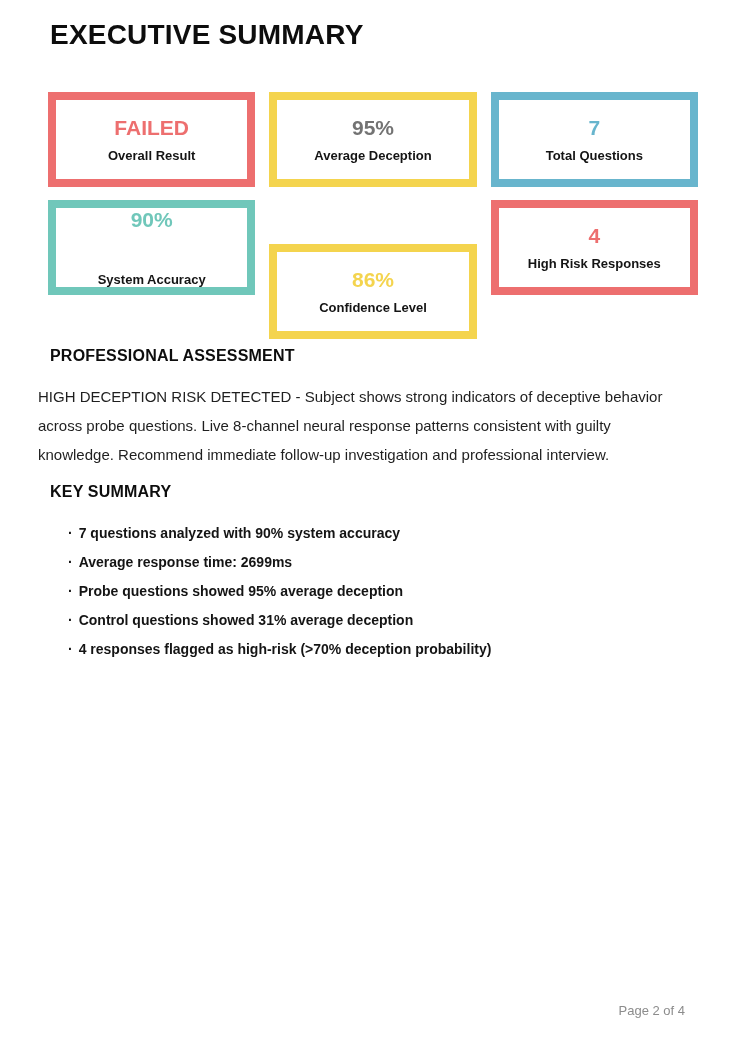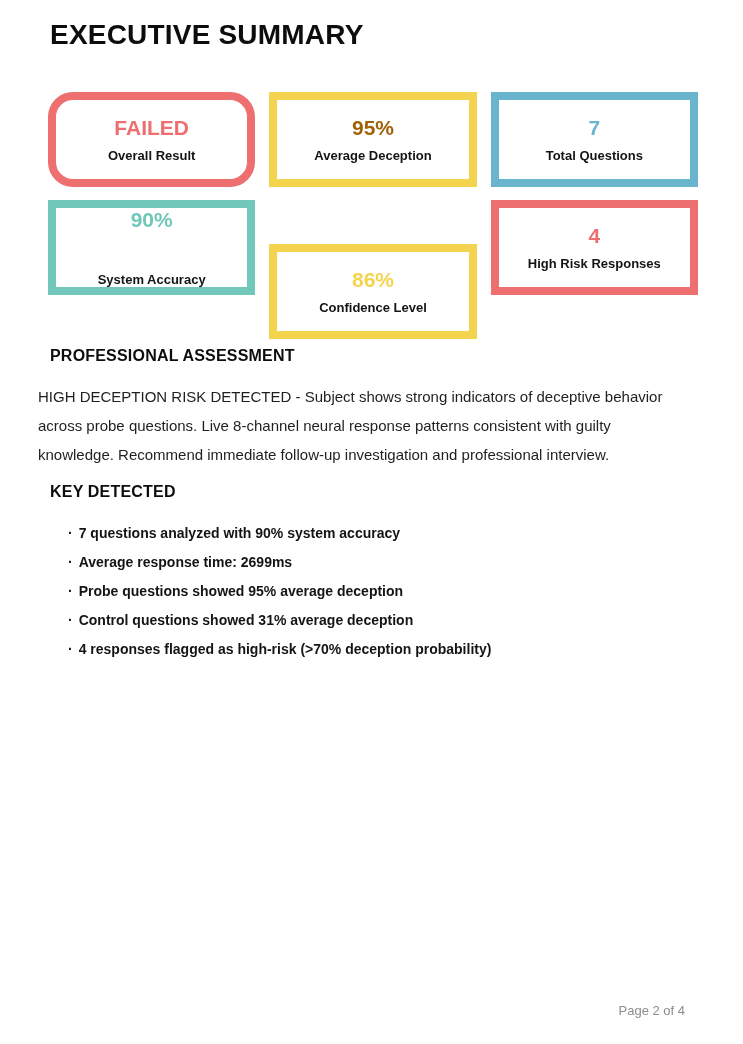--- a/index.html
+++ b/index.html
@@ -63,27 +63,27 @@
 </style>
 </head>
 <body>
 
 <div class="page">
 
   <h1 class="report-title">EXECUTIVE SUMMARY</h1>
 
   <div class="cards-grid">
 
-    <div class="stat-card" style="border-color: rgb(237, 111, 111); border-radius: 25px;">
+    <div class="stat-card" style="border-color: rgb(237, 111, 111);">
       <div class="stat-value" style="color: rgb(237, 111, 111);">FAILED</div>
       <div class="stat-label">Overall Result</div>
     </div>
 
     <div class="stat-card" style="border-color: rgb(244, 212, 78);">
-      <div class="stat-value" style="color: #a16207;">95%</div>
+      <div class="stat-value" style="color: #737373;">95%</div>
       <div class="stat-label">Average Deception</div>
     </div>
 
     <div class="stat-card" style="border-color: rgb(104, 181, 205);">
       <div class="stat-value" style="color: rgb(104, 181, 205);">7</div>
       <div class="stat-label">Total Questions</div>
     </div>
 
     <div class="stat-card" style="border-color: rgb(112, 199, 186); gap: 32px;">
       <div class="stat-value" style="color: rgb(112, 199, 186);">90%</div>
@@ -99,21 +99,21 @@
       <div class="stat-value" style="color: rgb(237, 111, 111);">4</div>
       <div class="stat-label">High Risk Responses</div>
     </div>
 
   </div>
 
   <h2 class="section-heading heading-assessment">PROFESSIONAL ASSESSMENT</h2>
 
   <p class="assessment-body">HIGH DECEPTION RISK DETECTED - Subject shows strong indicators of deceptive behavior across probe questions. Live 8-channel neural response patterns consistent with guilty knowledge. Recommend immediate follow-up investigation and professional interview.</p>
 
-  <h2 class="section-heading heading-findings">KEY DETECTED</h2>
+  <h2 class="section-heading heading-findings">KEY SUMMARY</h2>
 
   <ul class="findings-list">
     <li class="finding-item"><span class="bullet-dot">·</span><span>7 questions analyzed with 90% system accuracy</span></li>
     <li class="finding-item"><span class="bullet-dot">·</span><span>Average response time: 2699ms</span></li>
     <li class="finding-item"><span class="bullet-dot">·</span><span>Probe questions showed 95% average deception</span></li>
     <li class="finding-item"><span class="bullet-dot">·</span><span>Control questions showed 31% average deception</span></li>
     <li class="finding-item"><span class="bullet-dot">·</span><span>4 responses flagged as high-risk (&gt;70% deception probability)</span></li>
   </ul>
 
   <div class="page-footer">Page 2 of 4</div>

